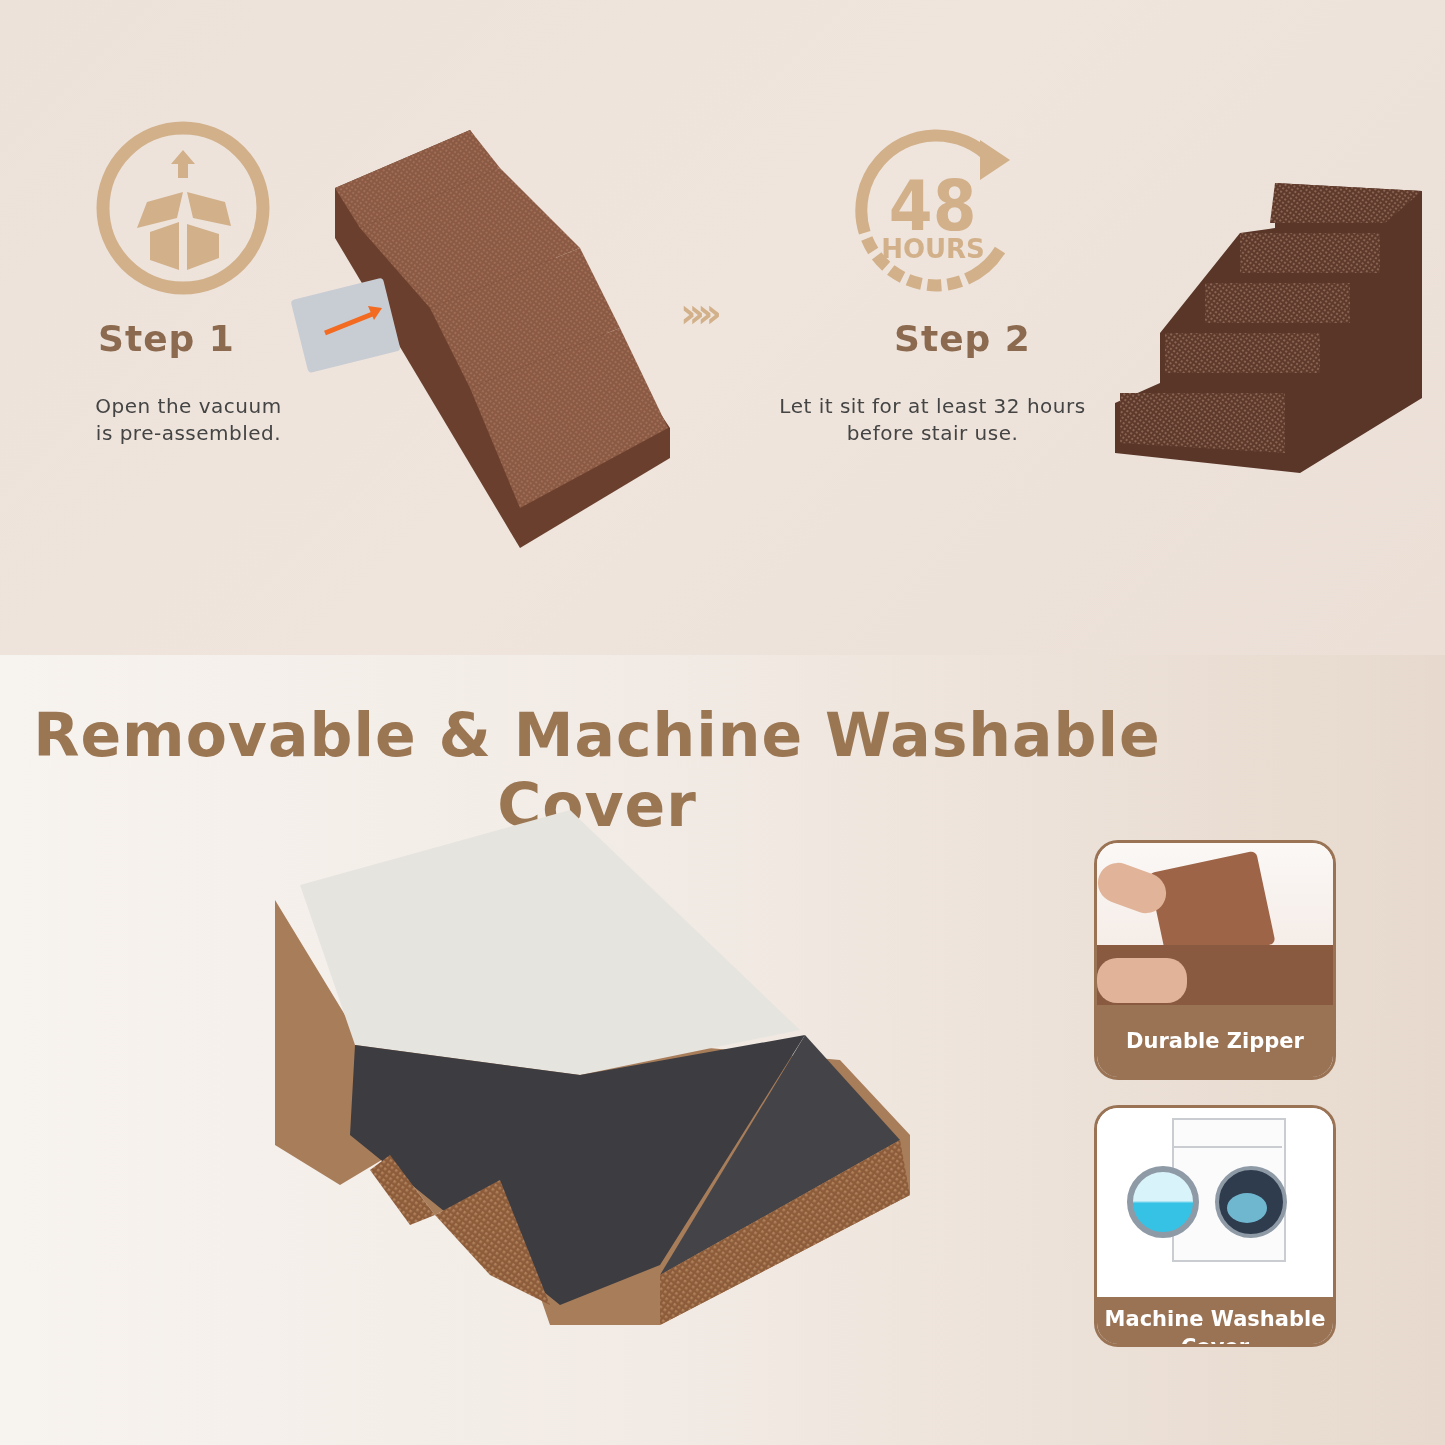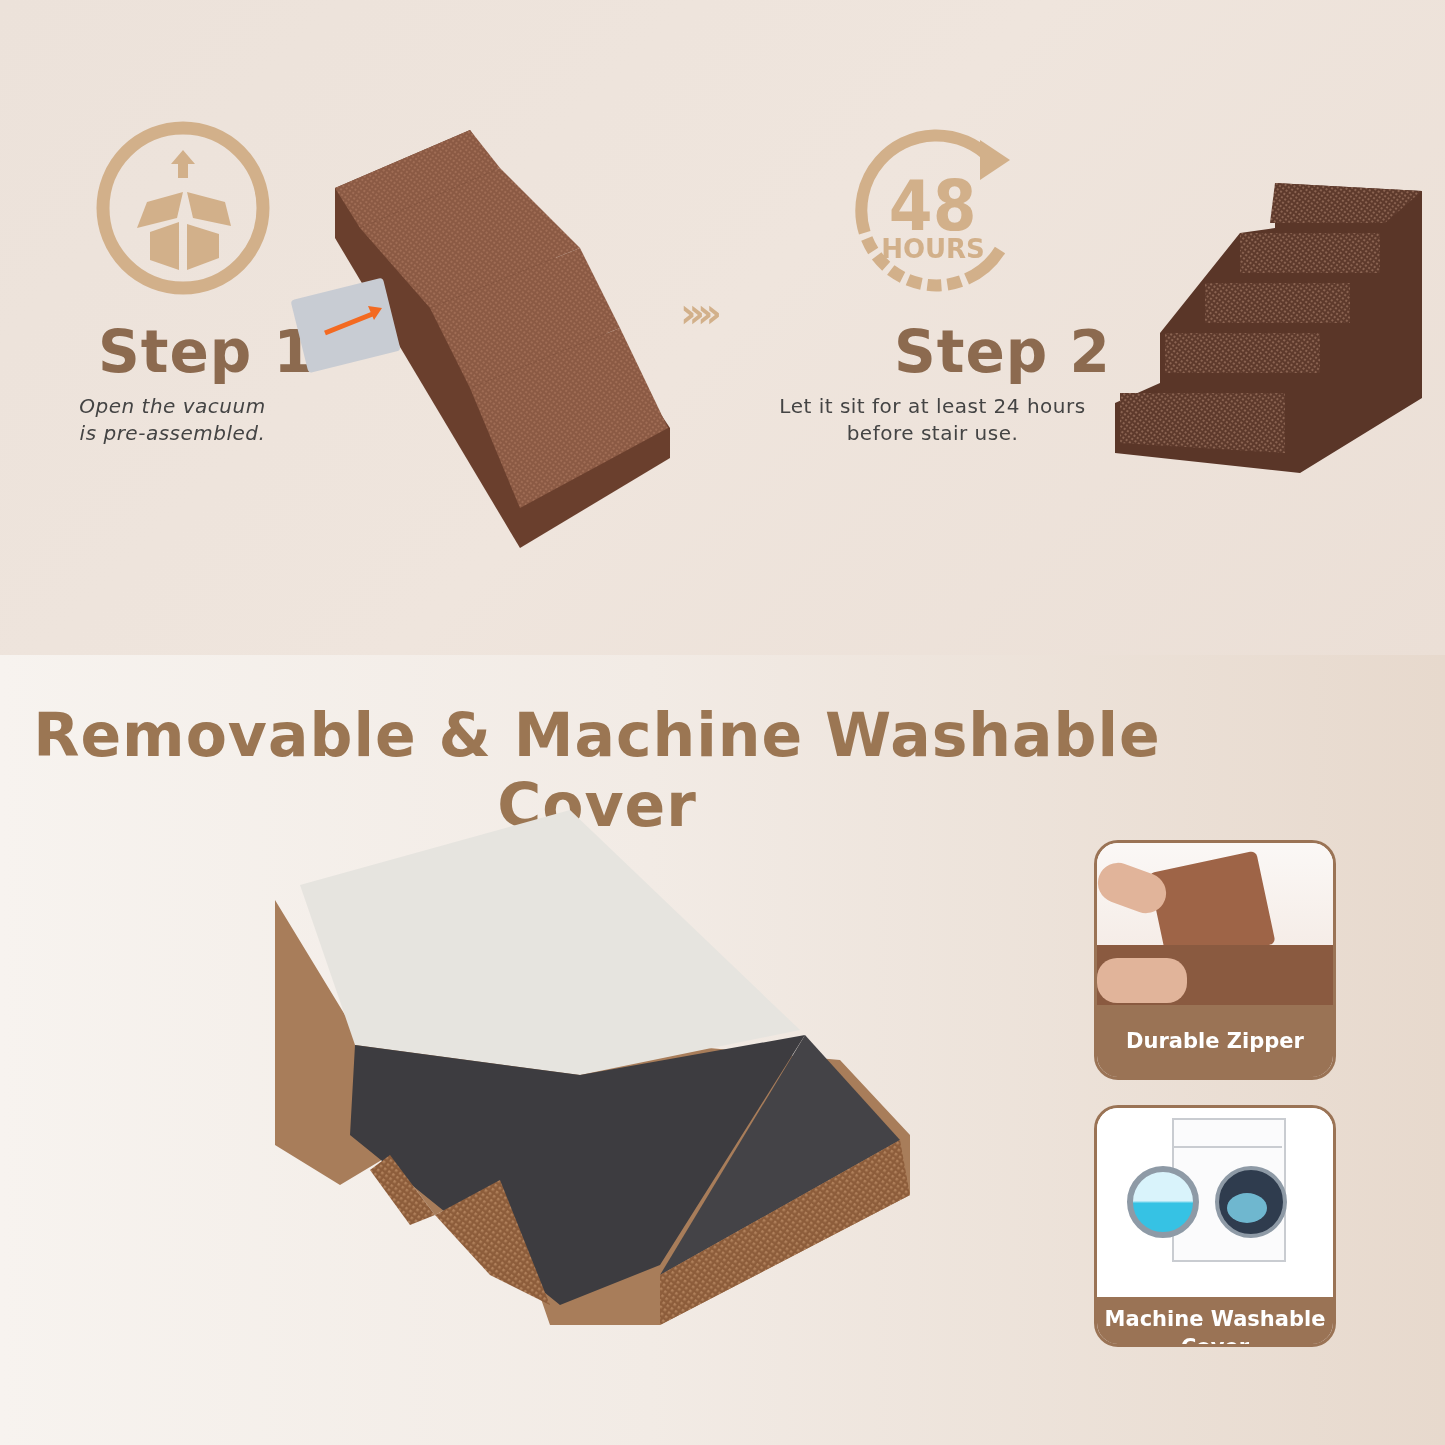--- a/index.html
+++ b/index.html
@@ -1,20 +1,20 @@
 <!DOCTYPE html>
 <html><head>
 <meta charset="utf-8">
 <style>
   html,body{margin:0;padding:0;}
   body{width:1445px;height:1445px;position:relative;overflow:hidden;font-family:"DejaVu Sans",sans-serif;background:#efe6df;}
   .top{position:absolute;left:0;top:0;width:1445px;height:655px;background:linear-gradient(135deg,#ece2da 0%,#efe5dd 50%,#ebdfd6 100%);}
   .bottom{position:absolute;left:0;top:655px;width:1445px;height:790px;background:linear-gradient(90deg,#f7f3ef 0%,#f2ebe5 45%,#e7d9cd 100%);}
   .circle-icon{position:absolute;left:95px;top:120px;width:176px;height:176px;}
-  .step-title{position:absolute;font-weight:bold;color:#8c6a4f;font-size:58px;letter-spacing:1px;}
+  .step-title{position:absolute;font-weight:bold;color:#8c6a4f;font-size:36px;letter-spacing:1px;}
   .step-desc{position:absolute;color:#444;font-size:20px;line-height:27px;text-align:center;letter-spacing:0.5px;}
   .arrows{position:absolute;left:680px;top:290px;color:#d2b08a;font-size:40px;letter-spacing:-8px;font-weight:bold;}
   .hours-icon{position:absolute;left:840px;top:120px;width:190px;height:175px;}
   .stair{position:absolute;}
   .heading{position:absolute;left:0;width:1194px;top:700px;text-align:center;font-weight:bold;font-size:60px;color:#9b7653;letter-spacing:1px;}
   .card{position:absolute;left:1094px;width:236px;border:3px solid #9a7355;border-radius:24px;overflow:hidden;background:#fff;}
   .card .img{position:relative;width:100%;}
   .card .label{background:#9a7355;color:#fff;font-weight:bold;text-align:right;font-size:21px;line-height:28px;display:flex;align-items:center;justify-content:center;}
 </style>
 </head>
@@ -25,21 +25,21 @@
   <svg class="circle-icon" viewBox="0 0 176 176">
     <circle cx="88" cy="88" r="80" fill="none" stroke="#d2b08a" stroke-width="13"></circle>
     <polygon points="88,30 100,44 93,44 93,58 83,58 83,44 76,44" fill="#d2b08a"></polygon>
     <polygon points="52,82 88,72 82,98 42,108" fill="#d2b08a"></polygon>
     <polygon points="92,72 130,82 136,106 98,98" fill="#d2b08a"></polygon>
     <polygon points="55,112 84,102 84,150 55,140" fill="#d2b08a"></polygon>
     <polygon points="92,104 124,114 124,138 92,150" fill="#d2b08a"></polygon>
   </svg>
 
   <div class="step-title" style="left:98px;top:318px;">Step 1</div>
-  <div class="step-desc" style="left:0px;top:393px;width:345px;font-style:italic;">
+  <div class="step-desc" style="left:16px;top:393px;width:345px;">
     <div>Open the vacuum</div>
     <div>is pre-assembled.</div>
   </div>
 
   <svg class="stair" style="left:290px;top:128px;" width="390" height="430" viewBox="0 0 390 430">
     <defs>
       <pattern id="weave" width="4" height="4" patternUnits="userSpaceOnUse" patternTransform="rotate(35)">
         <rect width="4" height="4" fill="#8b5a44"></rect>
         <rect width="2" height="2" fill="#a06d55"></rect>
       </pattern>
@@ -58,21 +58,21 @@
 
   <svg class="hours-icon" viewBox="0 0 190 175">
     <path d="M150,38 A75,75 0 1 0 160,130" fill="none" stroke="#d2b08a" stroke-width="12" stroke-dasharray="200 6 14 6 14 6 14 6 14 6 14 6 14 6"></path>
     <polygon points="140,20 170,40 140,60" fill="#d2b08a"></polygon>
     <text x="93" y="110" text-anchor="middle" font-family="DejaVu Sans, sans-serif" font-weight="bold" font-size="70" fill="#d2b08a" transform="scale(0.9,1) translate(10,0)">48</text>
     <text x="93" y="138" text-anchor="middle" font-family="DejaVu Sans, sans-serif" font-weight="bold" font-size="26" fill="#d2b08a">HOURS</text>
   </svg>
 
   <div class="step-title" style="left:846px;top:318px;margin-left:48px;">Step 2</div>
   <div class="step-desc" style="left:730px;top:393px;width:405px;">
-    <div>Let it sit for at least 24 hours</div>
+    <div>Let it sit for at least 32 hours</div>
     <div>before stair use.</div>
   </div>
 
   <svg class="stair" style="left:1110px;top:183px;" width="320" height="290" viewBox="0 0 320 290">
     <defs>
       <pattern id="weave2" width="4" height="4" patternUnits="userSpaceOnUse" patternTransform="rotate(35)">
         <rect width="4" height="4" fill="#5e3a2c"></rect>
         <rect width="2" height="2" fill="#8a6351"></rect>
       </pattern>
     </defs>

